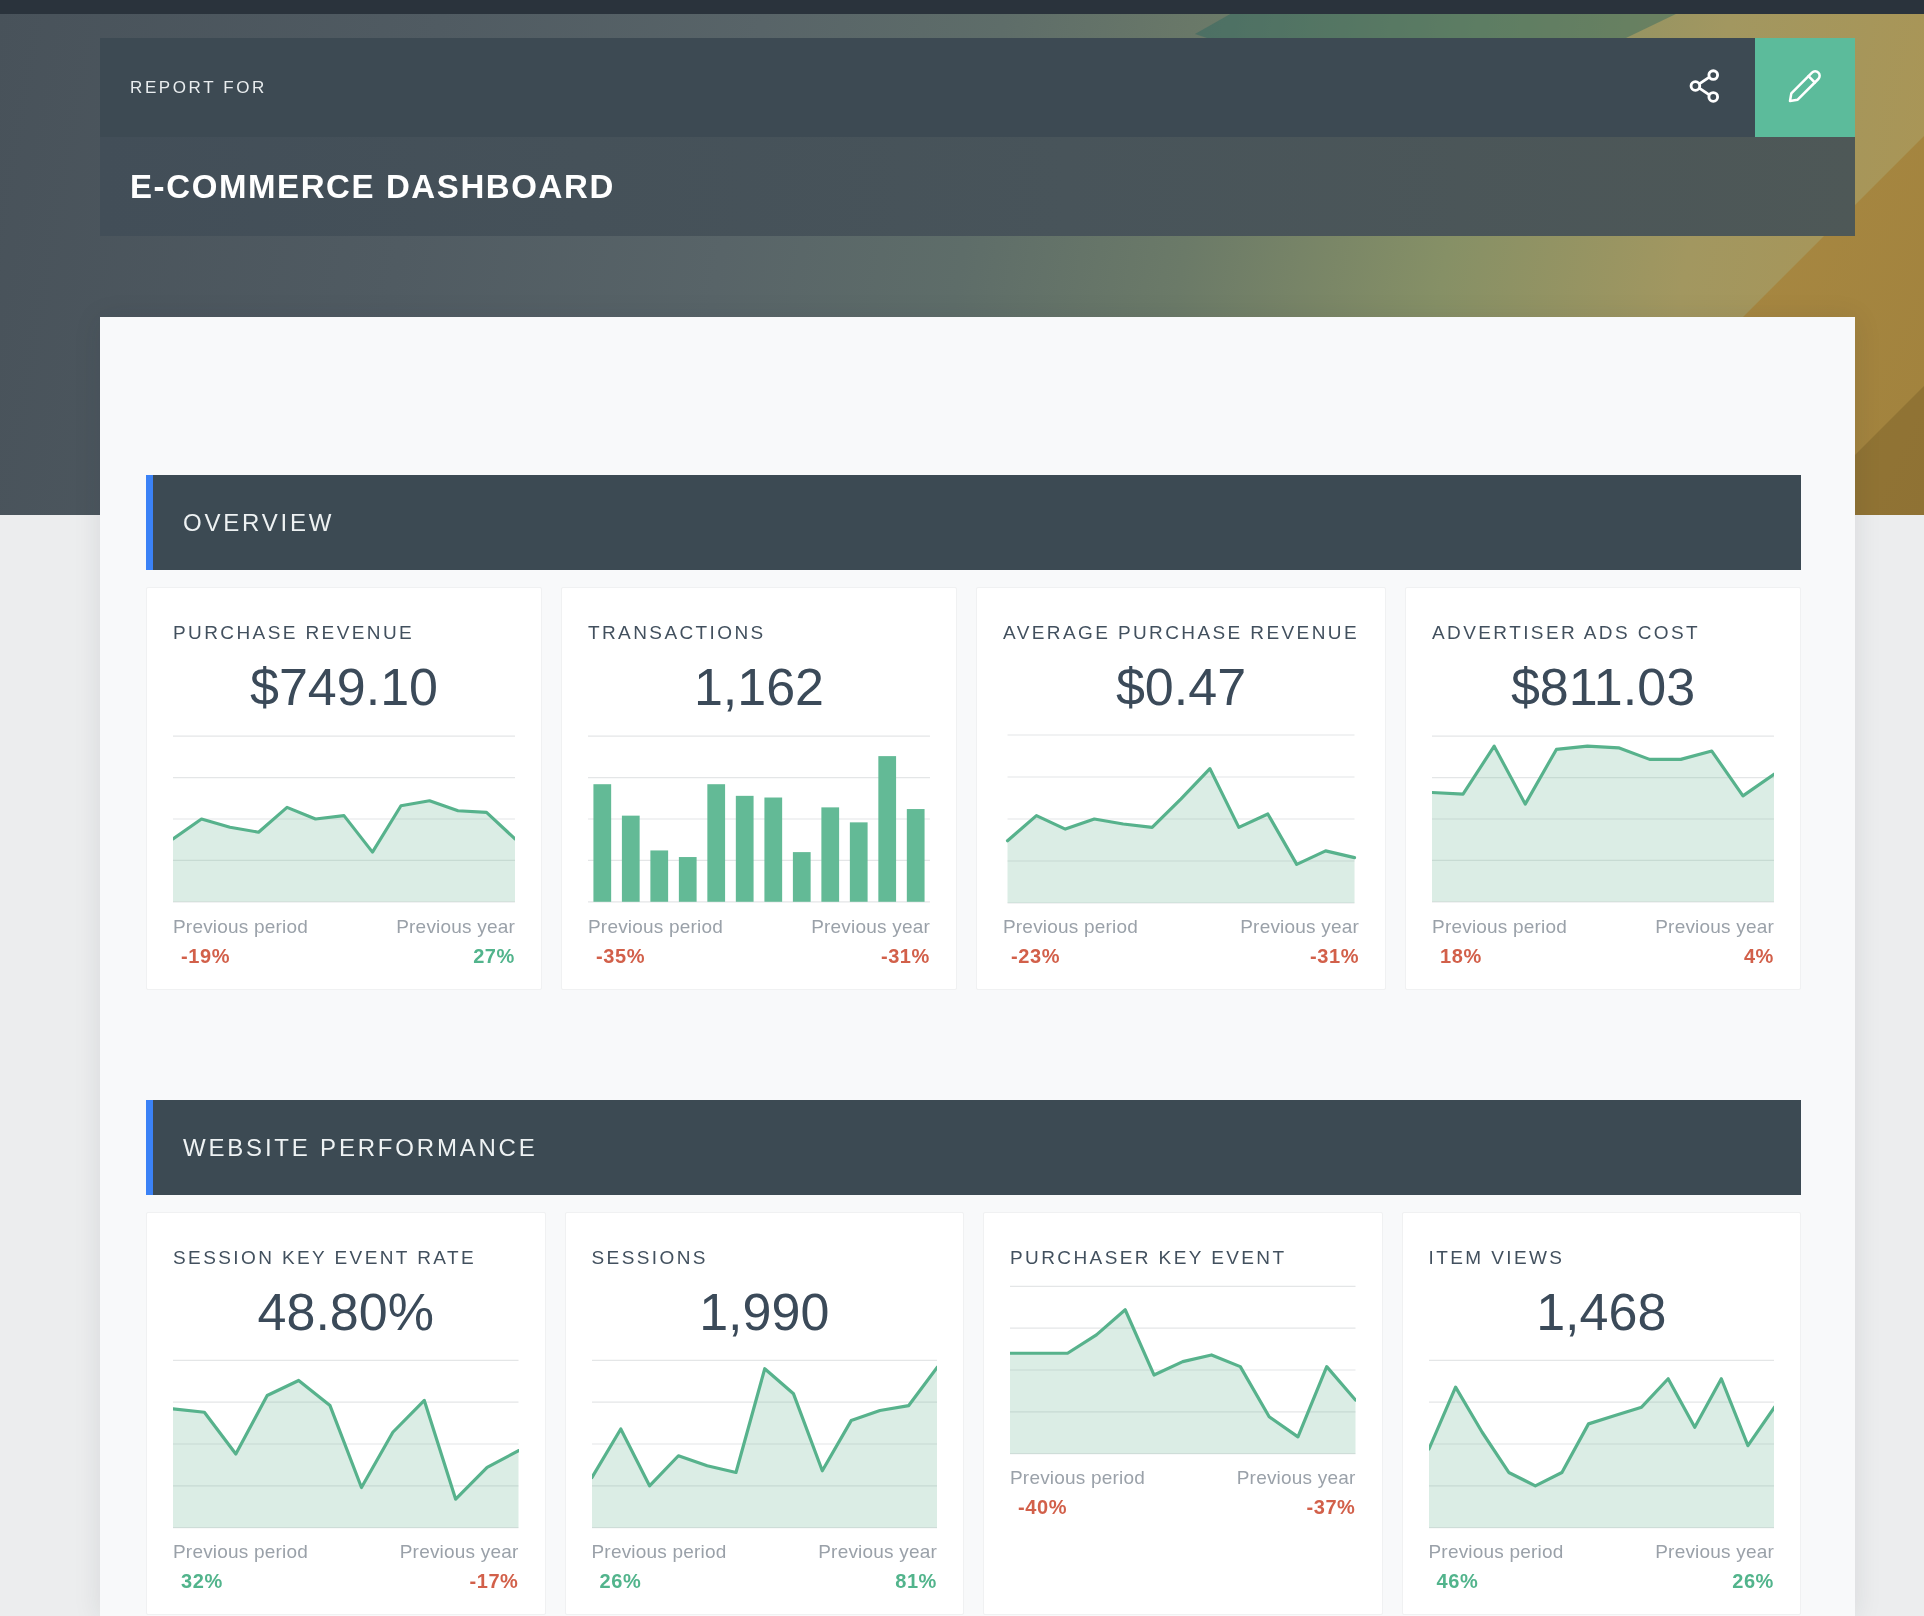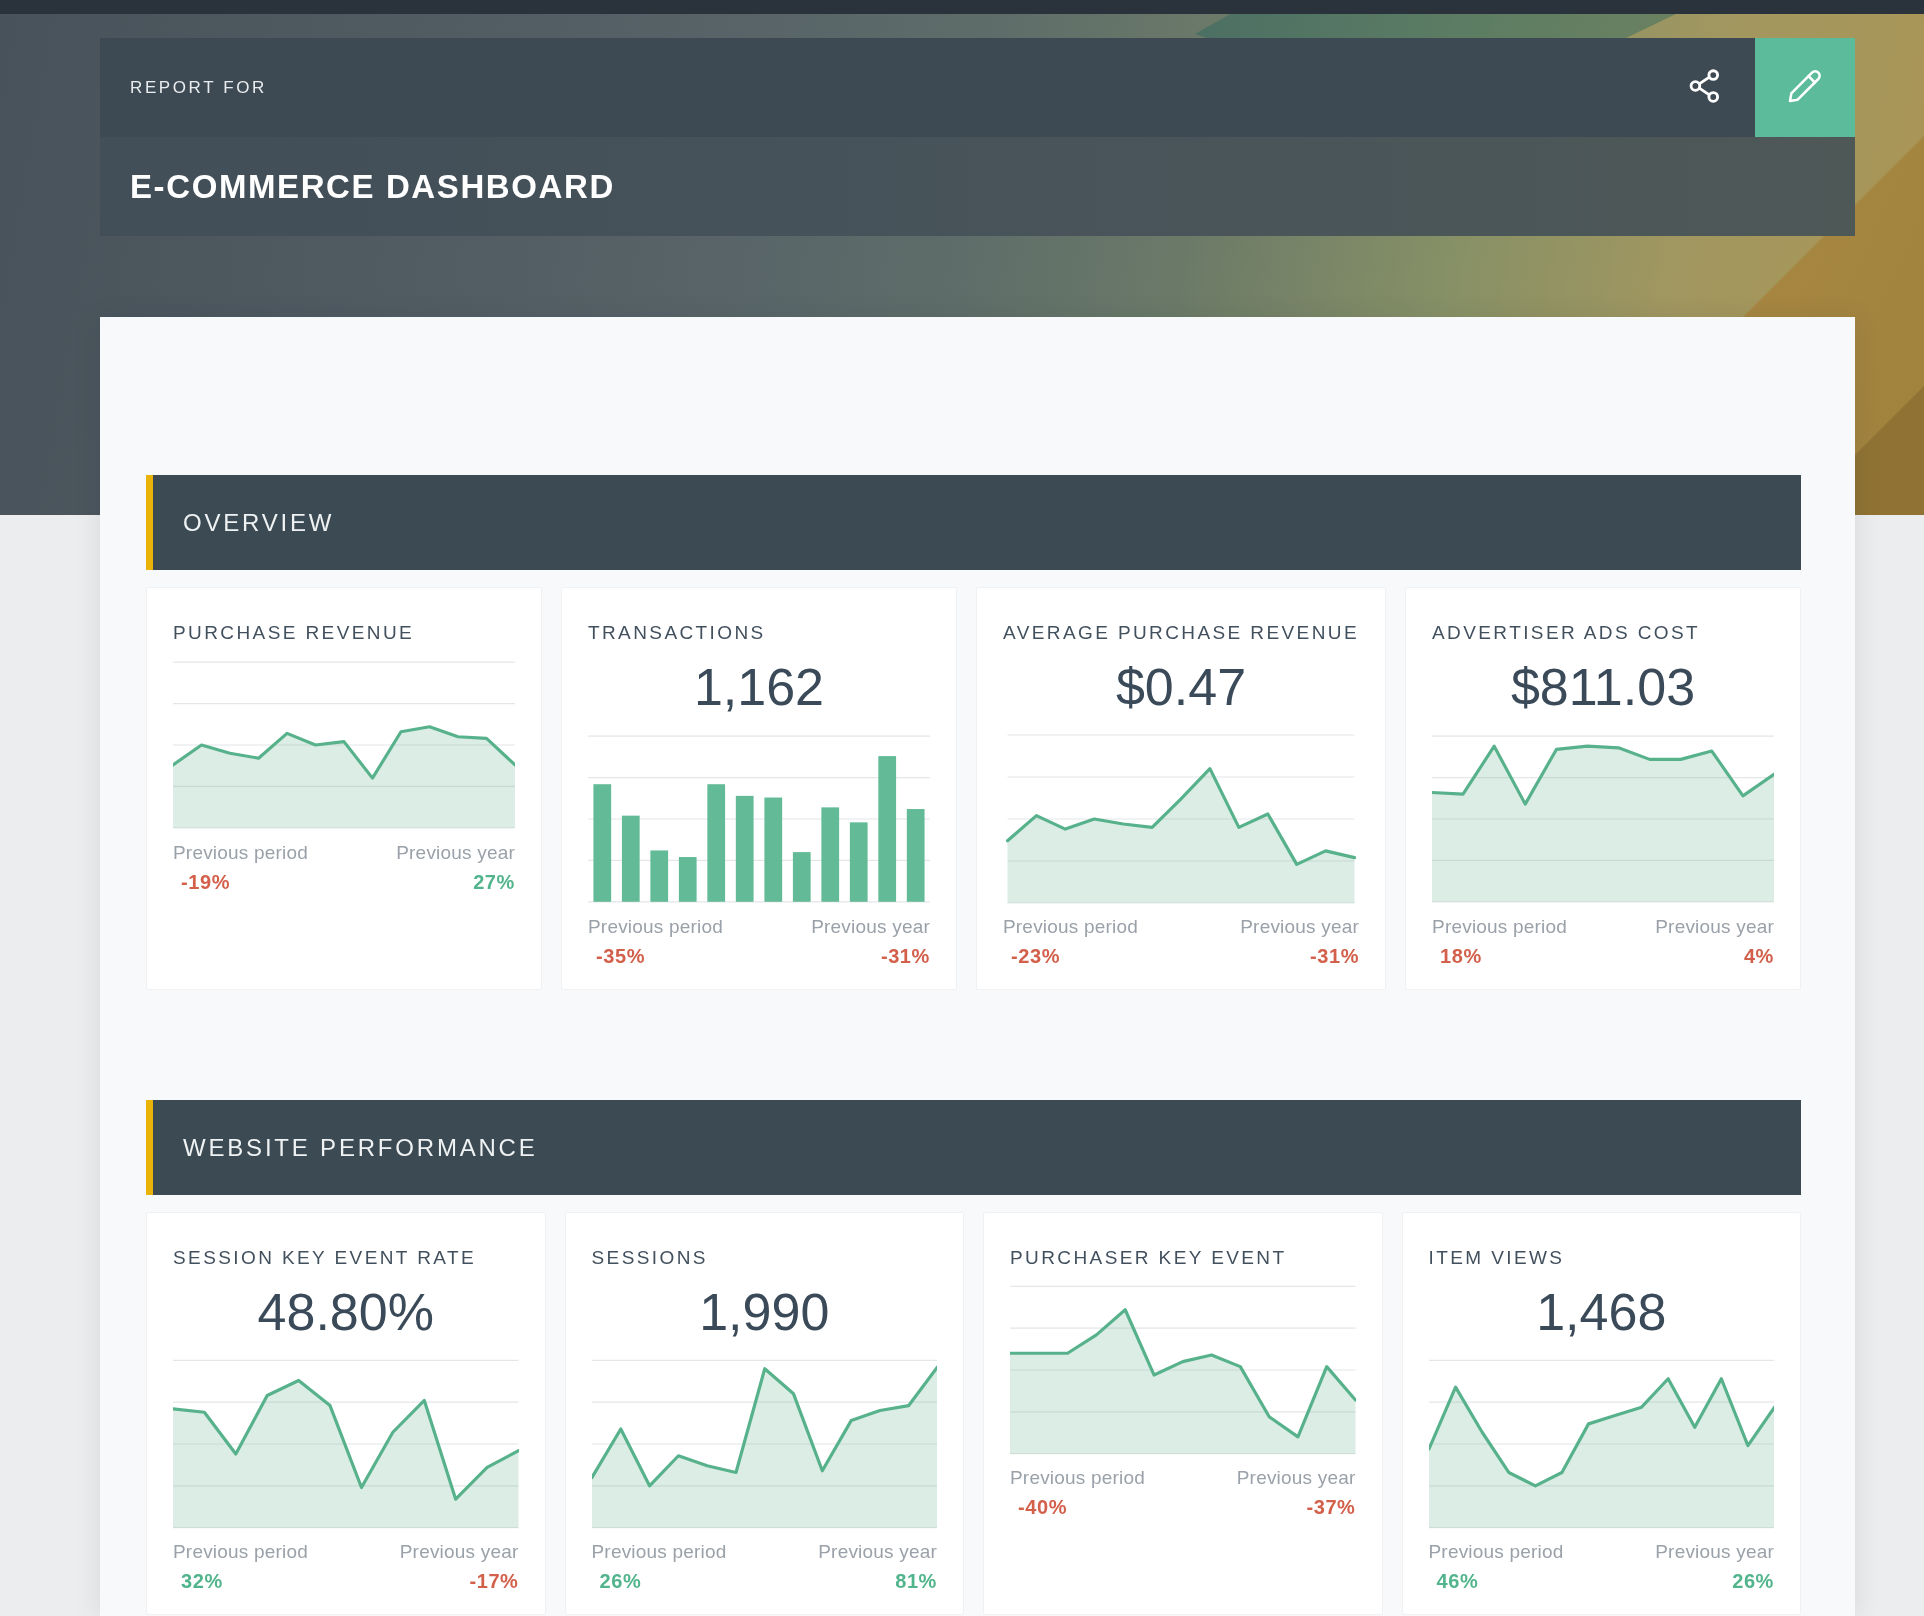--- a/index.html
+++ b/index.html
@@ -47,21 +47,21 @@
   .page-title{margin-left:30px;color:#ffffff;font-size:33px;font-weight:700;letter-spacing:1.6px;}
 
   
   .panel{
     position:absolute;left:100px;top:317px;width:1755px;height:1299px;
     background:#f8f9fa;box-shadow:0 2px 26px rgba(25,35,45,0.10);
     padding-top:158px;box-sizing:border-box;
   }
   .section-bar{
     margin-left:46px;width:1655px;height:95px;background:#3c4a53;
-    border-left:7px solid #eab308;box-sizing:border-box;
+    border-left:7px solid #3b82f6;box-sizing:border-box;
     display:flex;align-items:center;
   }
   .cards-row + .section-bar{margin-top:110px;}
   .section-title{margin-left:30px;color:#eef2f3;font-size:24px;letter-spacing:2.8px;font-weight:400;}
   .cards-row{margin:17px 0 0 46px;width:1655px;display:flex;gap:19px;}
   .card{
     flex:1;height:403px;background:#ffffff;border:1px solid #f0f1f2;border-radius:2px;
     box-sizing:border-box;padding:34px 26px 0;cursor:pointer;
   }
   .card-title{color:#42505e;font-size:19px;letter-spacing:2.4px;font-weight:400;white-space:nowrap;}
@@ -119,20 +119,21 @@
 </div>
 
 <div class="panel">
   <div id="sections-root">
       <div class="section-bar">
         <span class="section-title">OVERVIEW</span>
       </div>
       <div class="cards-row">
         <div class="card">
           <div class="card-title">PURCHASE REVENUE</div>
+          <div class="card-value">$749.10</div>
           <div class="card-chart">
             <svg viewBox="0 0 347 170">
               <line x1="0" x2="347" y1="1" y2="1" stroke="#e4e6e7" stroke-width="1.2"></line>
               <line x1="0" x2="347" y1="43" y2="43" stroke="#e4e6e7" stroke-width="1.2"></line>
               <line x1="0" x2="347" y1="85" y2="85" stroke="#e4e6e7" stroke-width="1.2"></line>
               <line x1="0" x2="347" y1="127" y2="127" stroke="#e4e6e7" stroke-width="1.2"></line>
               <line x1="0" x2="347" y1="169" y2="169" stroke="#e4e6e7" stroke-width="1.2"></line>
               <polygon points="0.0,105.2 28.9,85.0 57.8,93.4 86.8,98.4 115.7,73.2 144.6,85.0 173.5,81.6 202.4,118.6 231.3,71.6 260.3,66.5 289.2,76.6 318.1,78.3 347.0,105.2 347,169 0,169" fill="rgba(127,191,162,0.28)"></polygon>
               <polyline points="0.0,105.2 28.9,85.0 57.8,93.4 86.8,98.4 115.7,73.2 144.6,85.0 173.5,81.6 202.4,118.6 231.3,71.6 260.3,66.5 289.2,76.6 318.1,78.3 347.0,105.2" fill="none" stroke="#57b28c" stroke-width="3.2" stroke-linejoin="round" stroke-linecap="round"></polyline>
             </svg>

